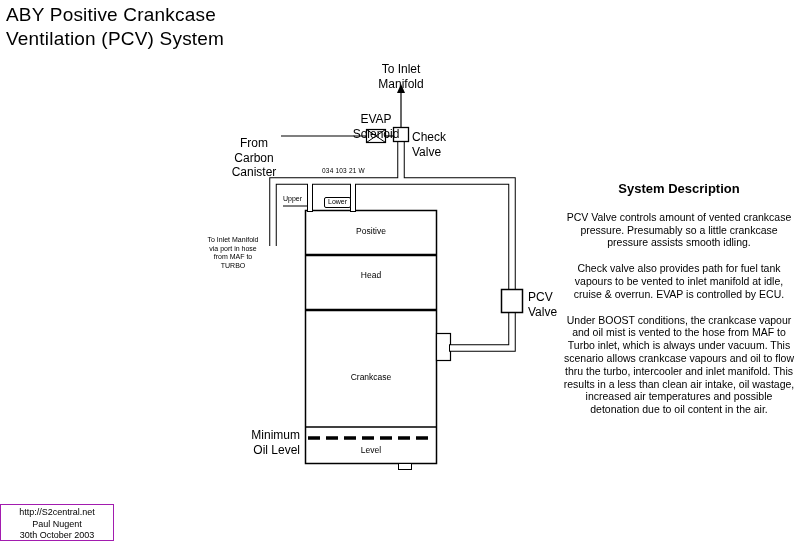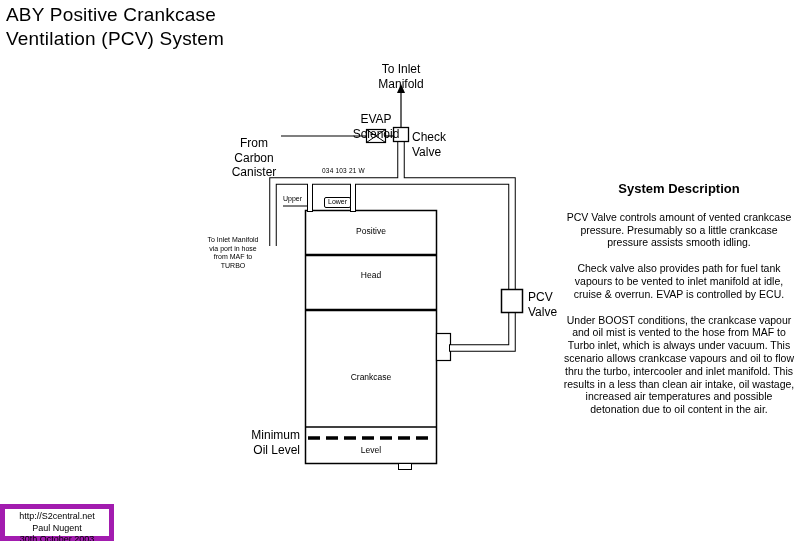--- a/index.html
+++ b/index.html
@@ -23,21 +23,21 @@
     font-size:8.5px;line-height:1.2;
   }
   .desc{
     position:absolute;left:560px;top:181px;width:238px;text-align:center;
     font-size:10.5px;line-height:1.22;
   }
   .desc h3{font-size:13px;margin:0 0 14px 0;}
   .desc p{margin:0 0 13px 0;}
   .credit{
     position:absolute;left:0;top:504px;width:114px;height:37px;
-    border:5px solid #a21caf;box-sizing:border-box;text-align:center;
+    border:1px solid #a21caf;box-sizing:border-box;text-align:center;
     font-size:9px;line-height:1.3;padding-top:2px;background:#fff;
   }
 </style>
 </head>
 <body>
 
 <div class="canvas">
 
   <div class="title">ABY Positive Crankcase
 Ventilation (PCV) System</div>

